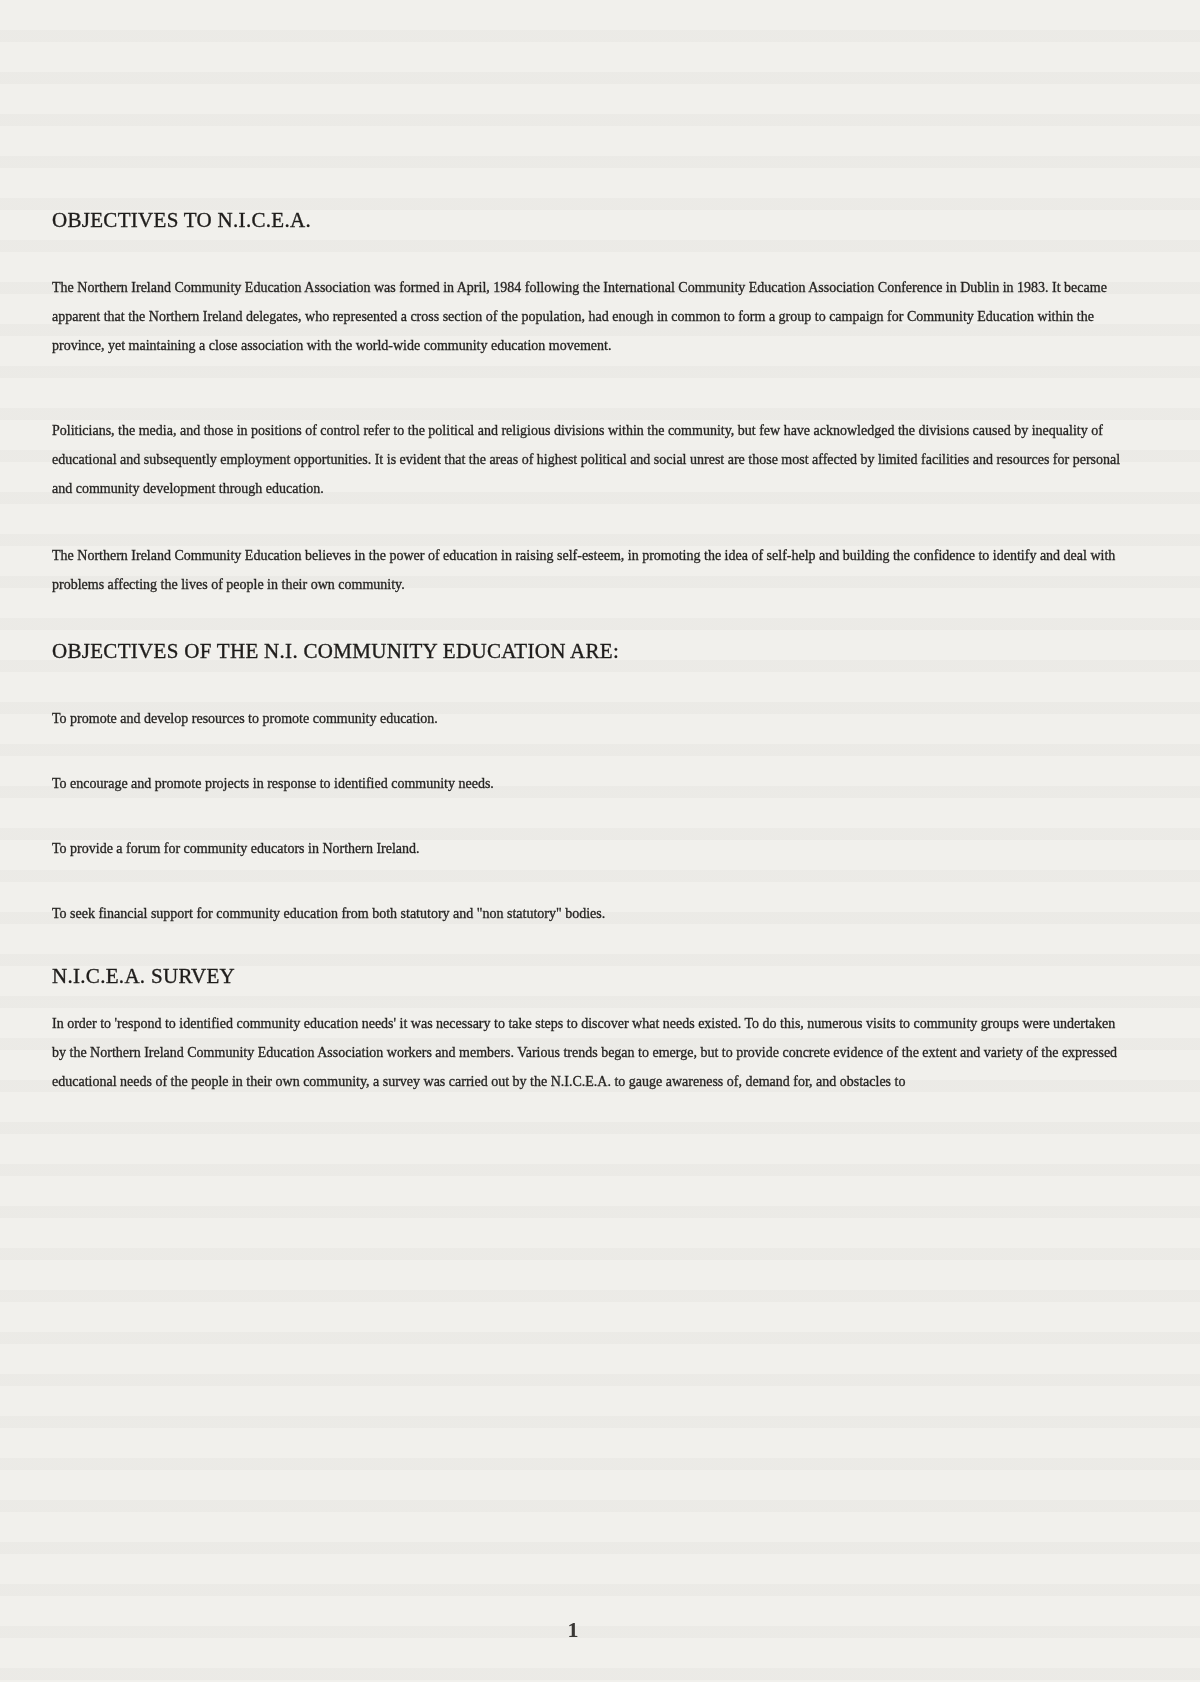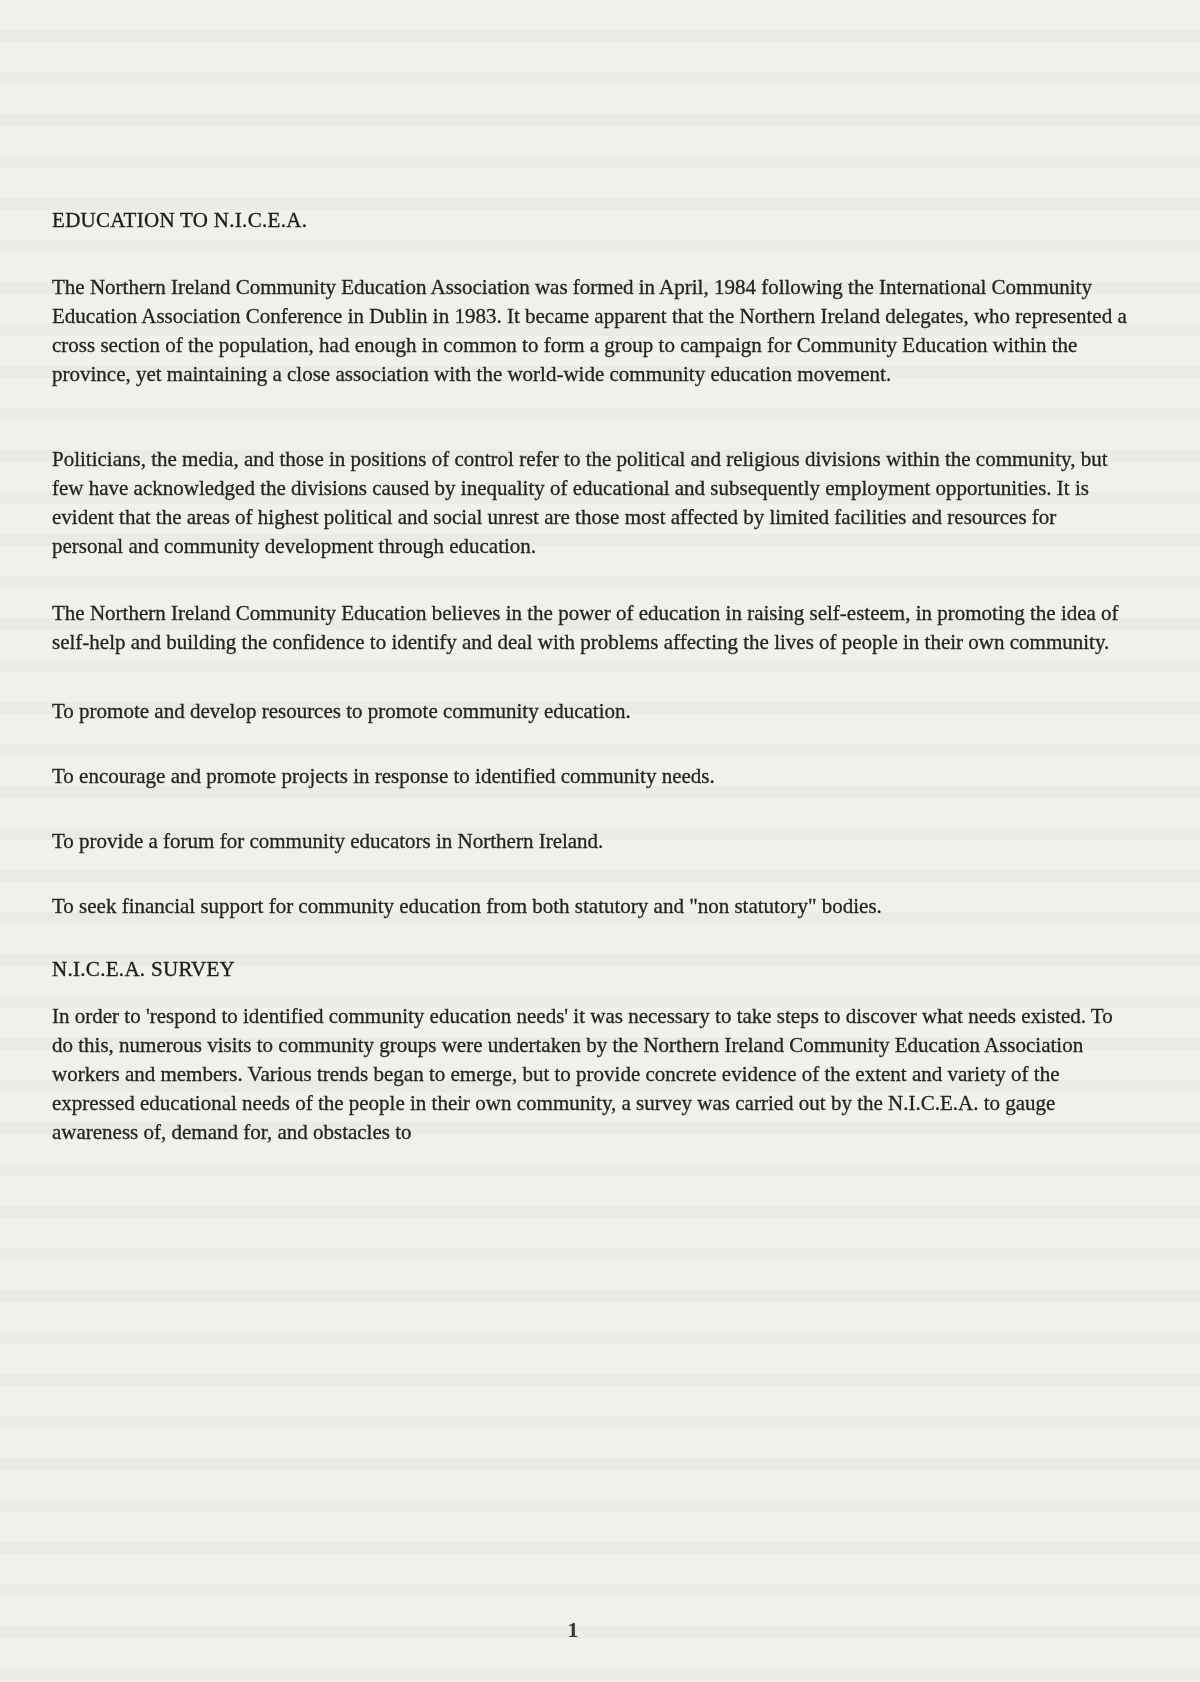--- a/index.html
+++ b/index.html
@@ -33,21 +33,21 @@
     }
     .heading {
       font-size: 21px;
       letter-spacing: 0.3px;
       margin: 0;
       font-weight: normal;
       color: #1f1d1b;
       -webkit-text-stroke: 0.35px #1f1d1b;
     }
     .para {
-      font-size: 21px;
+      font-size: 14px;
       line-height: 29px;
       margin: 0;
       -webkit-text-stroke: 0.3px #262422;
     }
     .h1 { margin-top: 0; }
     .p-bg1 { margin-top: 40px; }
     .p-bg2 { margin-top: 56px; }
     .p-bg3 { margin-top: 38px; }
     .h2 { margin-top: 40px; }
     .obj { margin-top: 36px; }
@@ -70,26 +70,27 @@
       margin-left: -54px;
     }
   </style>
 </head>
 <body>
 
 <div class="bleed"></div>
 
 <div class="page">
 
-  <h2 class="heading h1">EDUCATION TO N.I.C.E.A.</h2>
+  <h2 class="heading h1">OBJECTIVES TO N.I.C.E.A.</h2>
 
   <p class="para p-bg1">The Northern Ireland Community Education Association was formed in April, 1984 following the International Community Education Association Conference in Dublin in 1983.  It became apparent that the Northern Ireland delegates, who represented a cross section of the population, had enough in common to form a group to campaign for Community Education within the province, yet maintaining a close association with the world-wide community education movement.</p>
   <p class="para p-bg2">Politicians, the media, and those in positions of control refer to the political and religious divisions within the community, but few have acknowledged the divisions caused by inequality of educational and subsequently employment opportunities.  It is evident that the areas of highest political and social unrest are those most affected by limited facilities and resources for personal and community development through education.</p>
   <p class="para p-bg3">The Northern Ireland Community Education believes in the power of education in raising self-esteem, in promoting the idea of self-help and building the confidence to identify and deal with problems affecting the lives of people in their own community.</p>
 
+  <h2 class="heading h2">OBJECTIVES OF THE N.I. COMMUNITY EDUCATION ARE:</h2>
 
   <div class="obj-list">
     <p class="para obj">To promote and develop resources to promote community education.</p>
     <p class="para obj">To encourage and promote projects in response to identified community needs.</p>
     <p class="para obj">To provide a forum for community educators in Northern Ireland.</p>
     <p class="para obj">To seek financial support for community education from both statutory and "non statutory" bodies.</p>
   </div>
 
   <h2 class="heading h3">N.I.C.E.A. SURVEY</h2>
 

